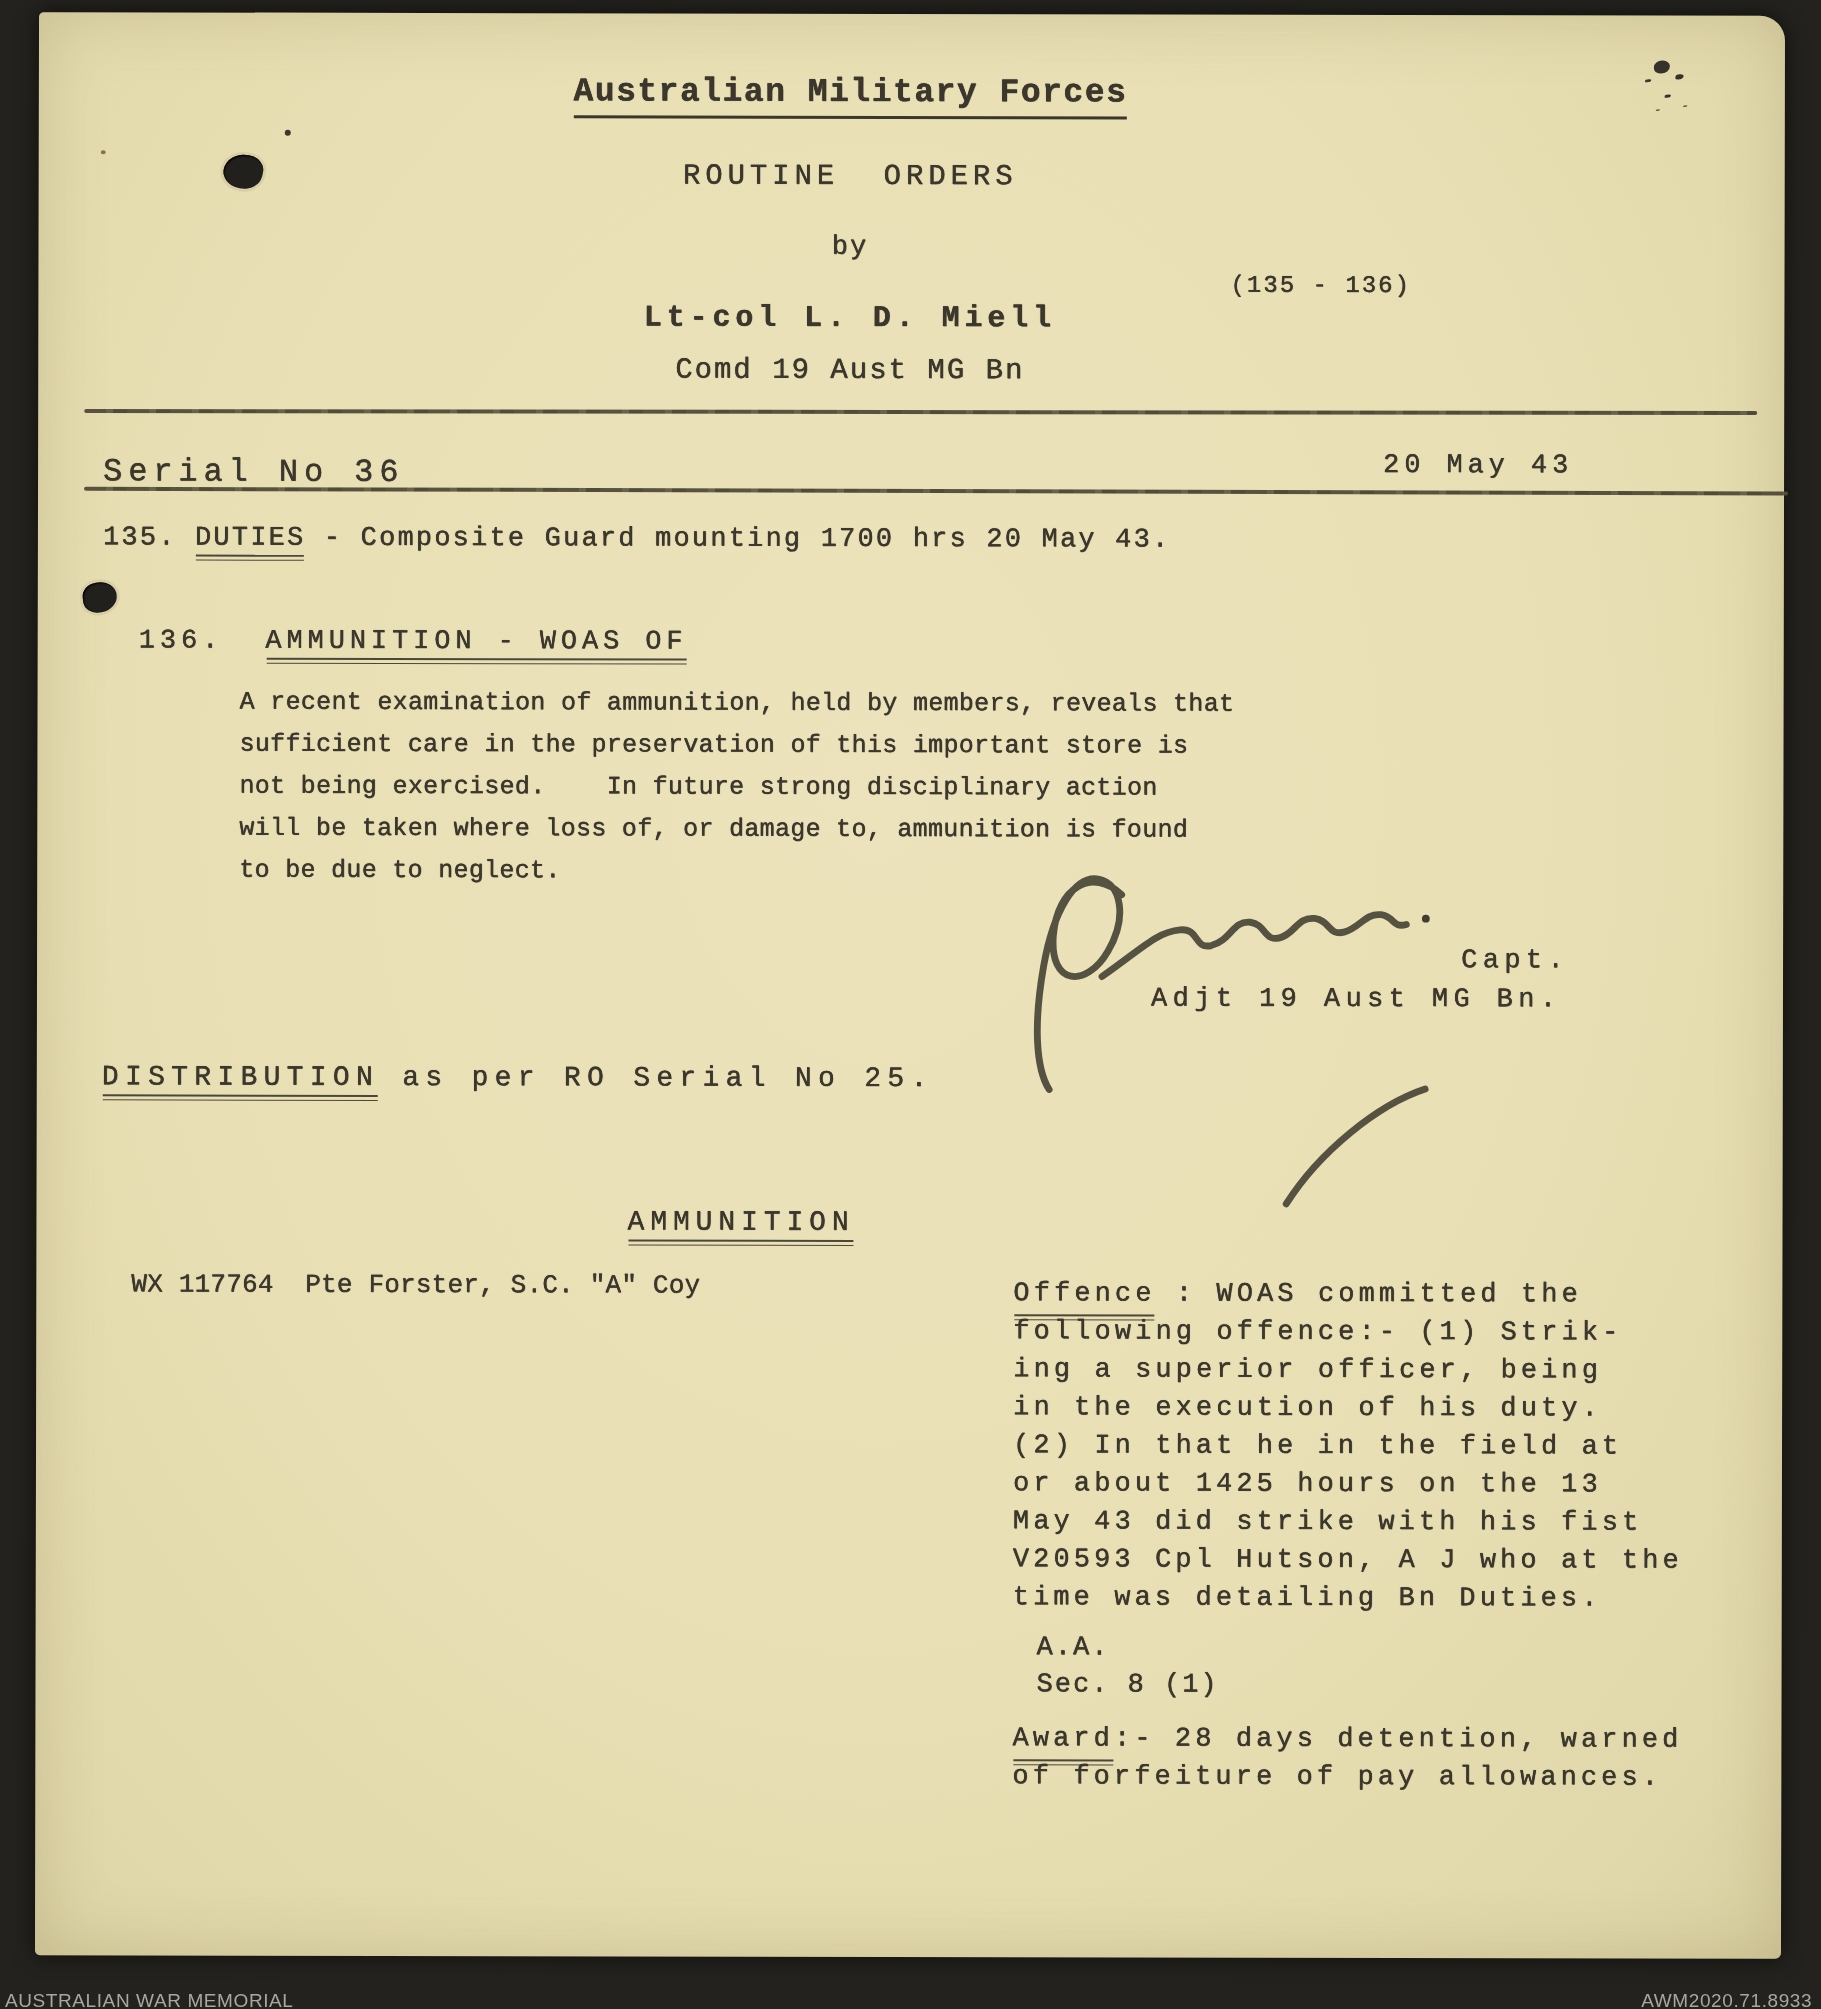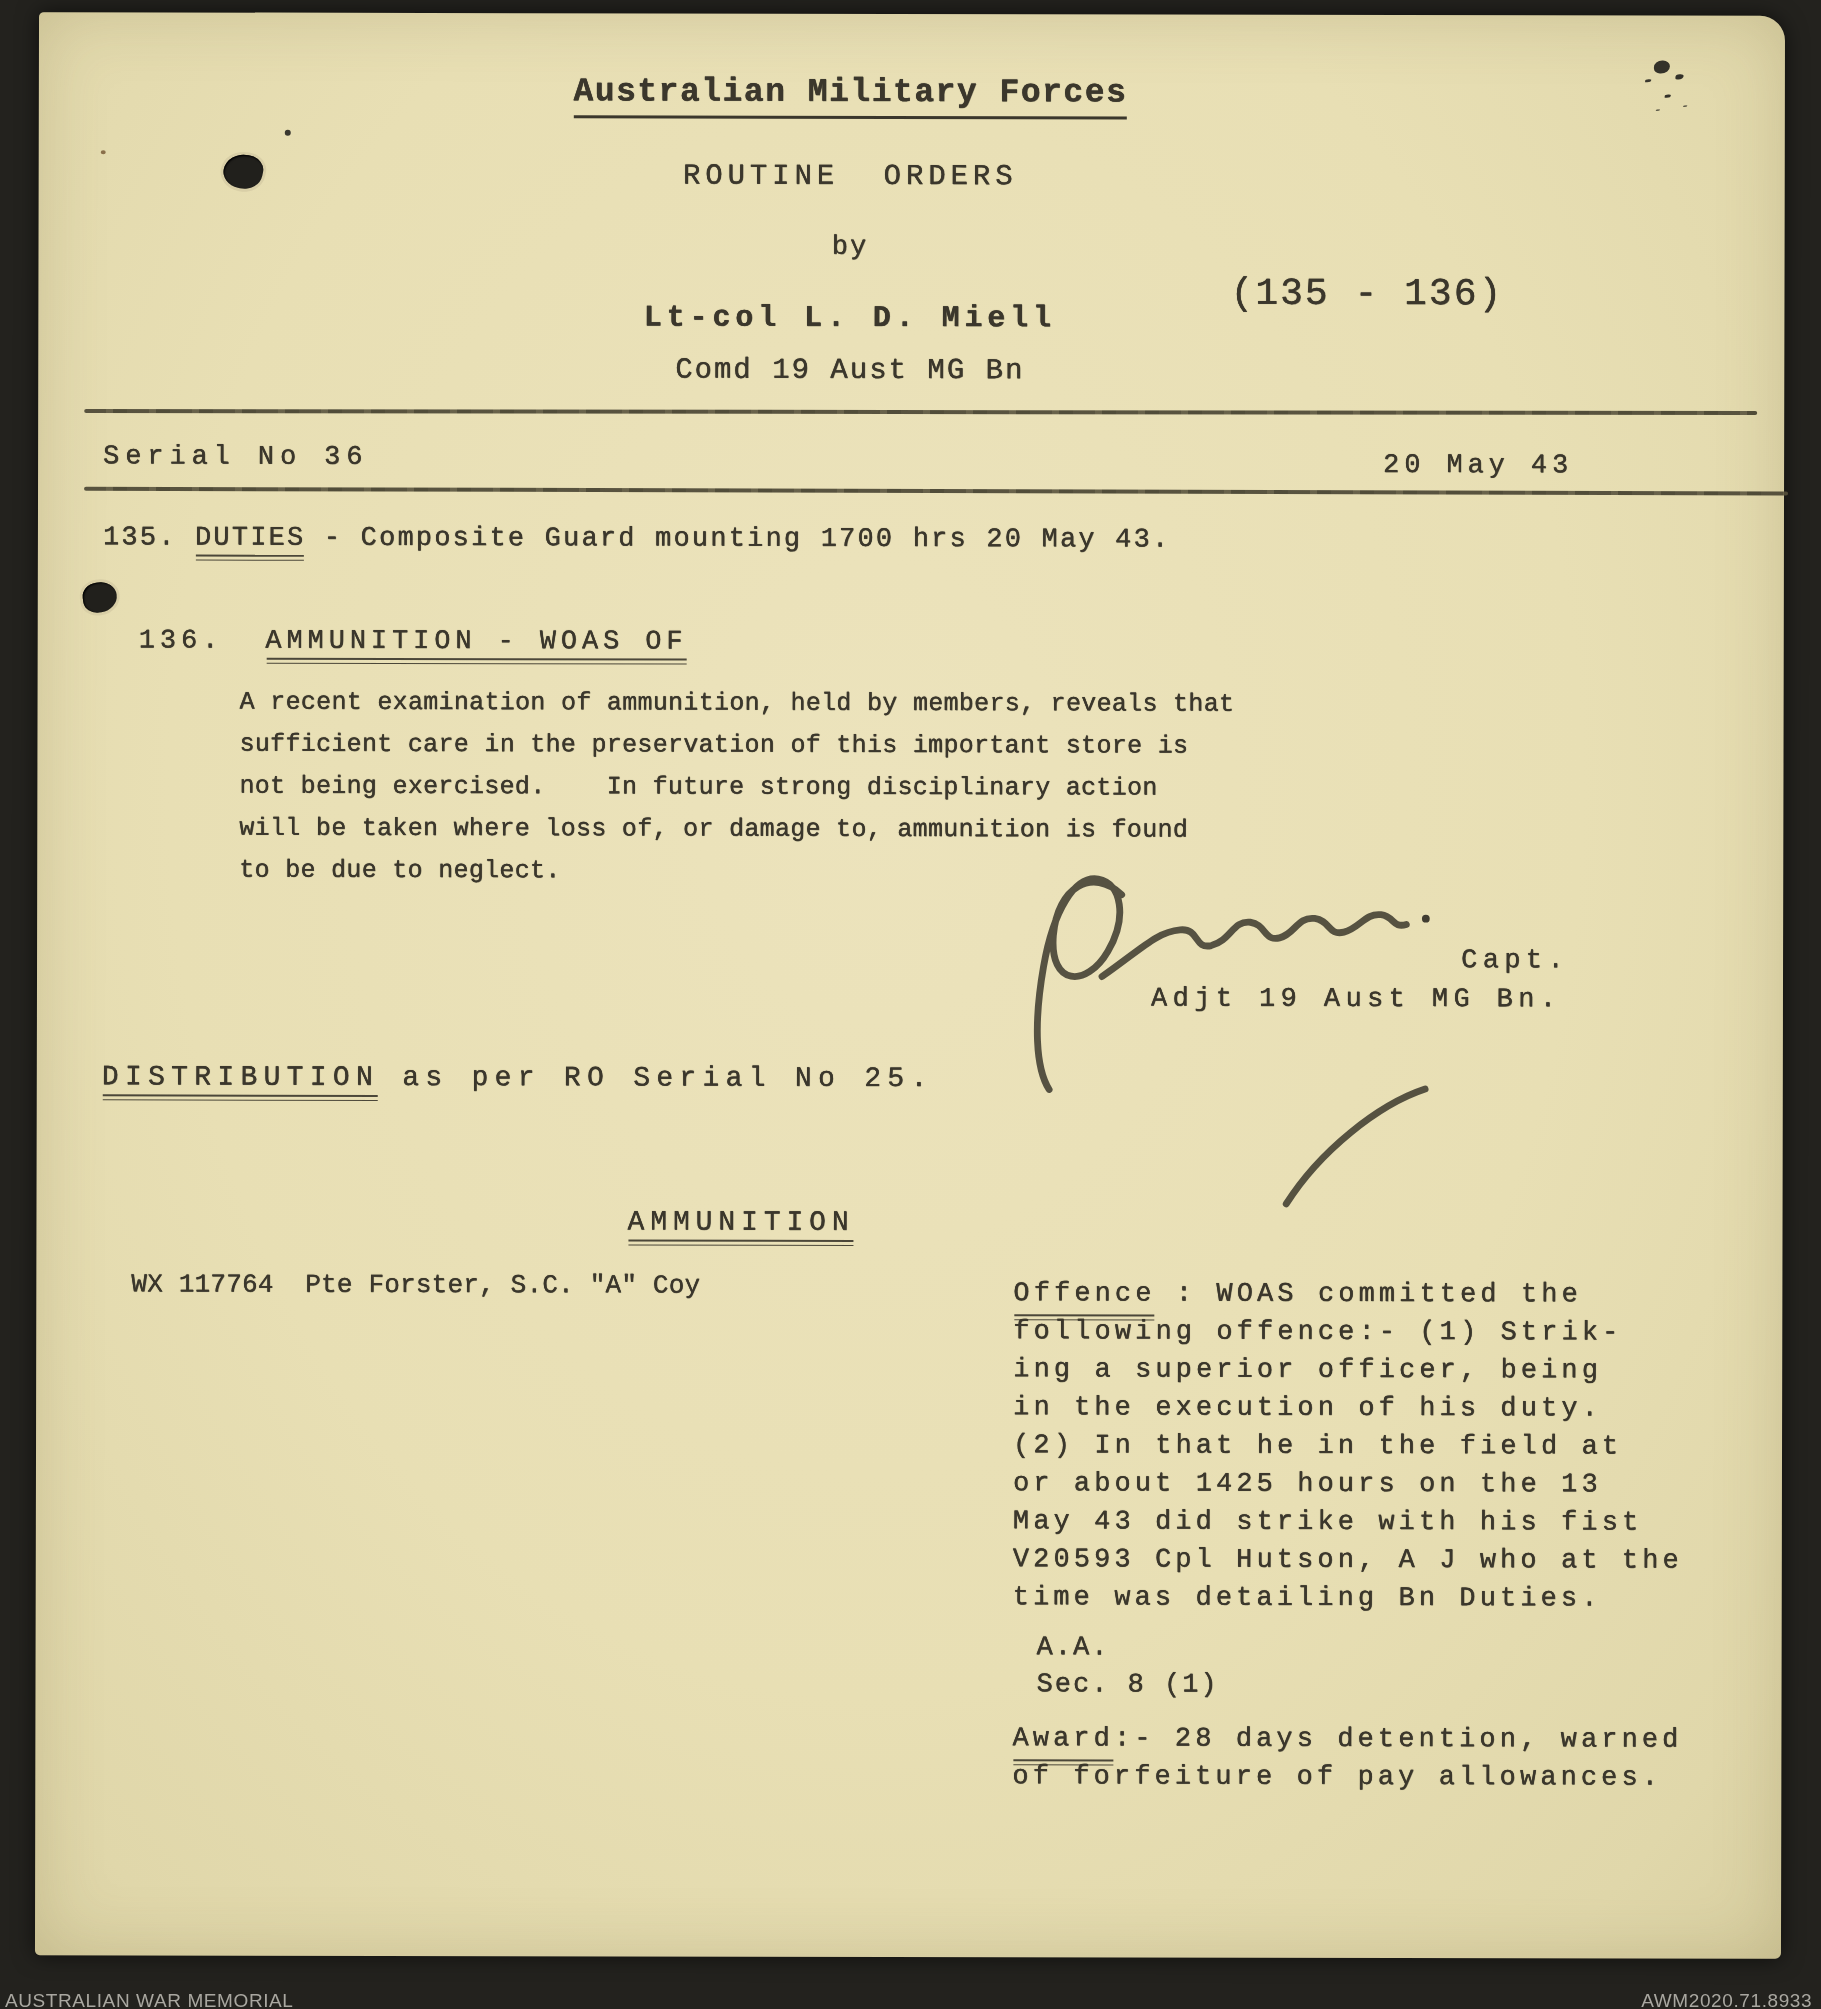--- a/index.html
+++ b/index.html
@@ -23,22 +23,22 @@
   .u-title{border-bottom:3.9px solid currentColor;padding-bottom:4.9px;}
   .u2{position:relative;display:inline-block;}
   .u2::after{content:"";position:absolute;left:1px;right:1px;bottom:-7.8px;height:2.9px;
     border-top:2px solid currentColor;border-bottom:1px solid currentColor;opacity:.9;}
   
   .t-org{font-size:33px;font-weight:bold;letter-spacing:1.5px;}
   .t-ro{font-size:29px;letter-spacing:4.9px;}
   .t-by{font-size:27px;letter-spacing:2px;}
   .t-name{font-size:30px;font-weight:bold;letter-spacing:4.9px;}
   .t-comd{font-size:29px;letter-spacing:2px;}
-  .t-range{font-size:38px;letter-spacing:2px;}
-  .t-serial{font-size:27px;letter-spacing:5.9px;}
+  .t-range{font-size:24px;letter-spacing:2px;}
+  .t-serial{font-size:32px;letter-spacing:5.9px;margin-top:12px;}
   .t-date{font-size:27px;letter-spacing:4.9px;}
   .t-135{font-size:27px;letter-spacing:2.2px;}
   .t-h136{font-size:27px;letter-spacing:4.9px;}
   .t-body{font-size:25px;letter-spacing:0.3px;line-height:42px;}
   .t-sign{font-size:27px;letter-spacing:5.4px;}
   .t-dist{font-size:28px;letter-spacing:6.3px;}
   .t-pun{font-size:28px;letter-spacing:5.9px;}
   .t-soldier{font-size:26px;letter-spacing:0.2px;}
   .t-off{font-size:27px;letter-spacing:4.1px;line-height:38px;}
   .t-act{font-size:27px;letter-spacing:2px;line-height:37px;}

